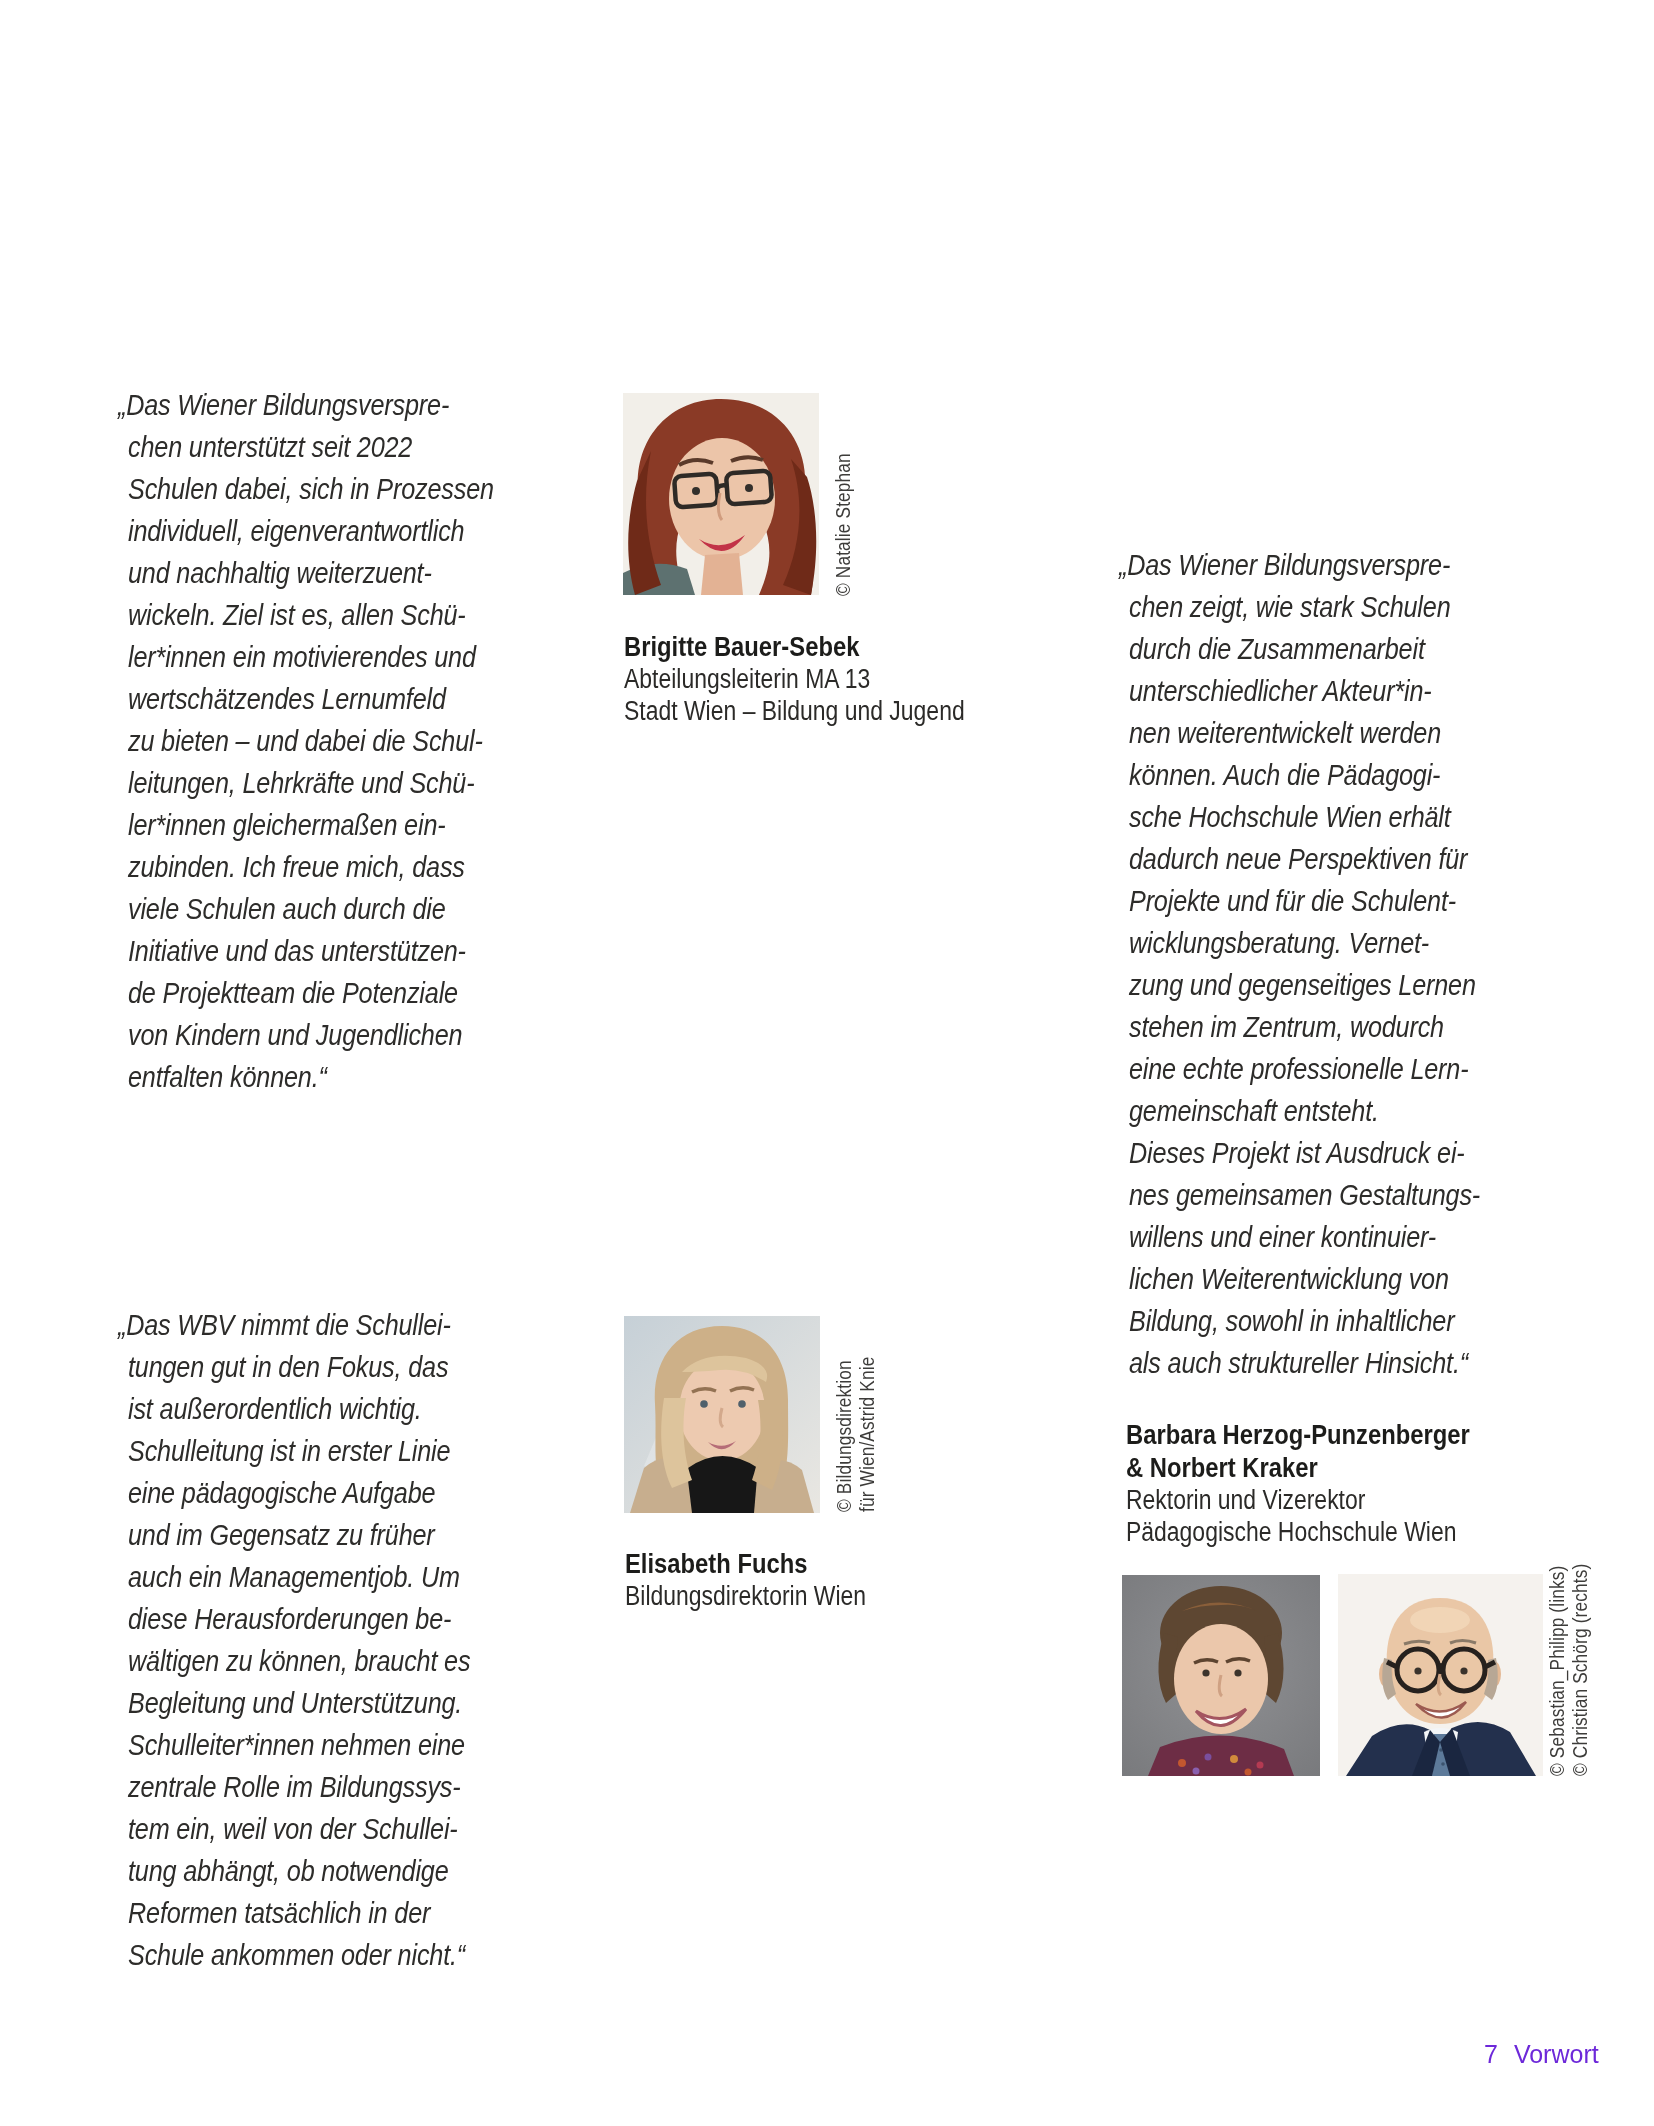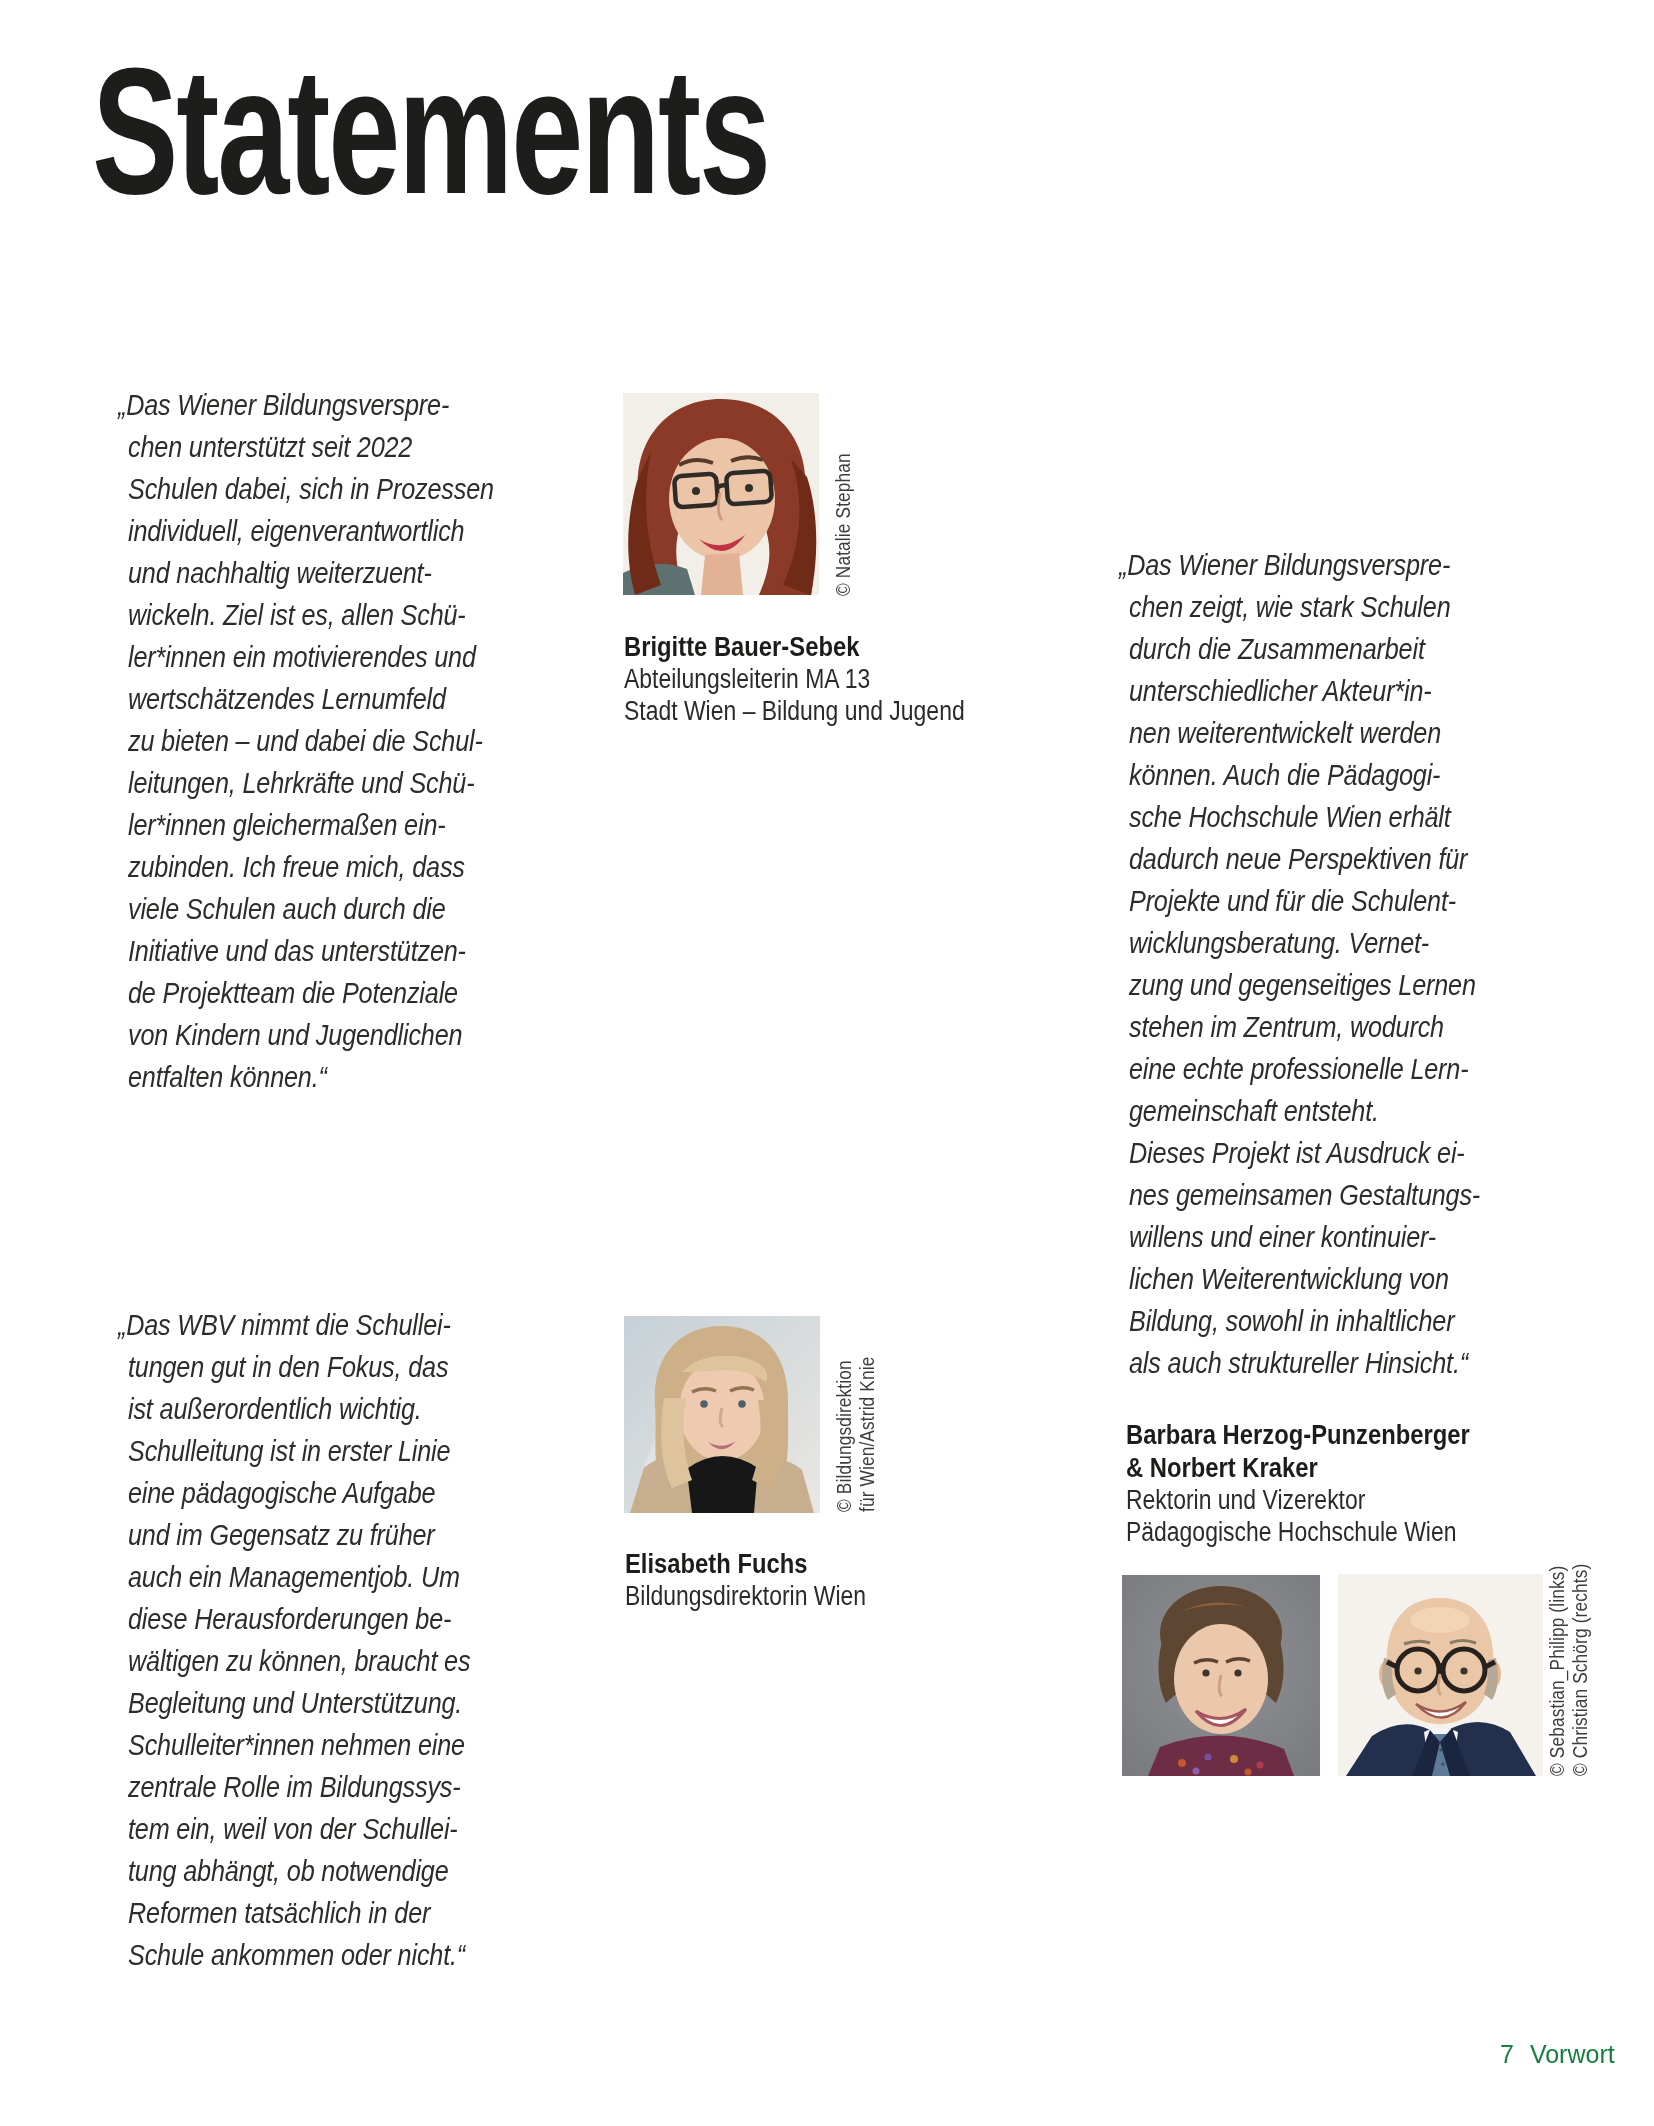--- a/index.html
+++ b/index.html
@@ -20,29 +20,28 @@
   }
   .caption{transform:scaleX(.85);transform-origin:0 0;width:480px;white-space:nowrap;}
   .caption .name{font-weight:bold;font-size:28px;line-height:33px;color:#1c1c1a;}
   .caption .role{font-weight:normal;font-size:27px;line-height:32px;color:#2b2a28;}
   .photo{position:absolute;display:block;}
   .photo svg{display:block;width:100%;height:100%;}
   .credit{
     position:absolute;transform:rotate(-90deg) scaleX(.86);transform-origin:0 0;
     font-size:20px;line-height:23px;color:#3d3c3a;white-space:pre-line;width:320px;letter-spacing:.2px;
   }
-  .footer{position:absolute;left:1484px;top:2040px;font-size:25px;color:#15803d;margin-left:16px;}
+  .footer{position:absolute;left:1484px;top:2040px;font-size:25px;color:#6d28d9;}
   .footer .num{margin-right:16px;}
 </style>
 </head>
 <body>
 
 <div class="page">
 
-  <h1 class="title"><span class="squeezeX">Statements</span></h1>
 
   <div class="abs quote" style="left:128px;top:384px;">„Das Wiener Bildungsverspre-
 chen unterstützt seit 2022
 Schulen dabei, sich in Prozessen
 individuell, eigenverantwortlich
 und nachhaltig weiterzuent-
 wickeln. Ziel ist es, allen Schü-
 ler*innen ein motivierendes und
 wertschätzendes Lernumfeld
 zu bieten – und dabei die Schul-

